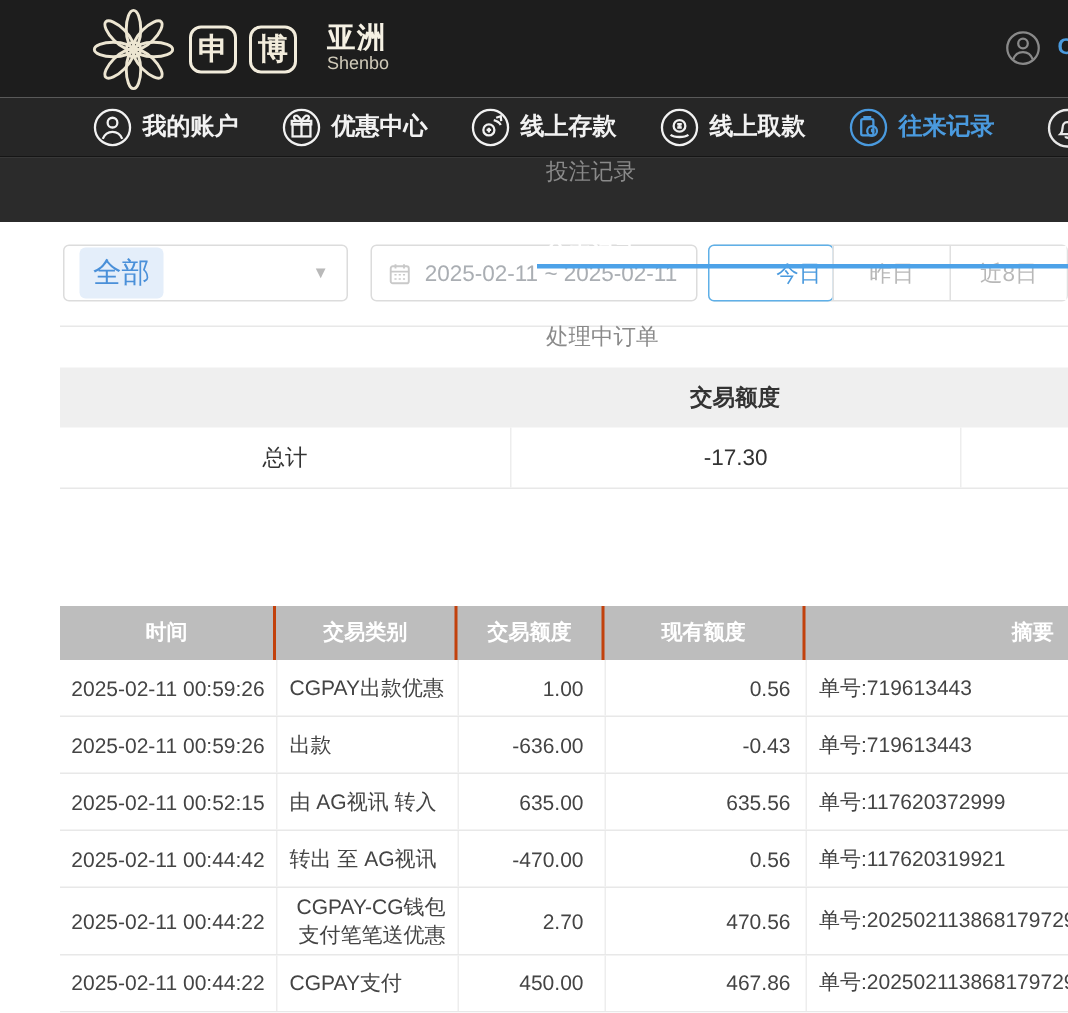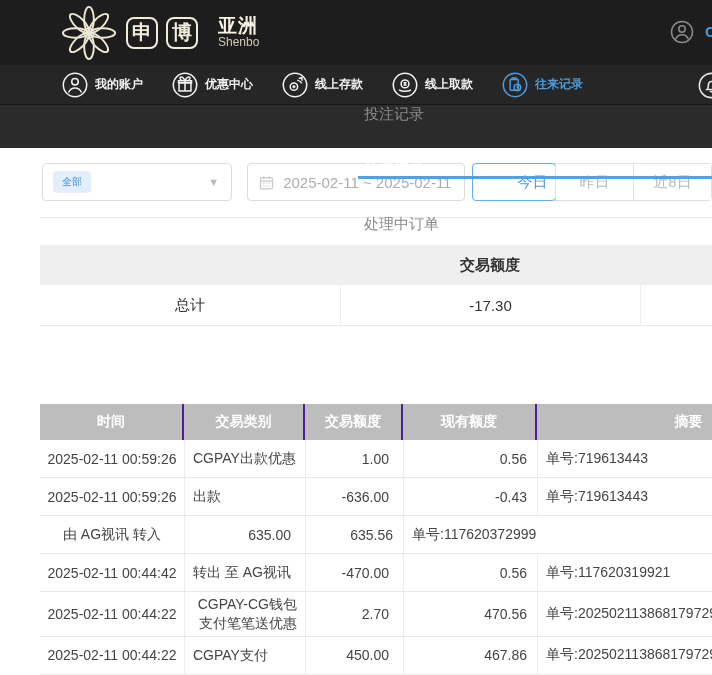--- a/index.html
+++ b/index.html
@@ -20,38 +20,38 @@
   .top-user { position:absolute; right:18px; top:20px; display:flex; align-items:center; gap:6px; }
   .top-user svg { width:24px; height:24px; color:#8a8a8a; }
   .partial-name { color:#4a9ade; font-weight:bold; font-size:15px; position:absolute;
                   right:-7px; top:23px; width:14px; overflow:hidden; }
 
   
   .mainnav { height:40px; background:#262626; border-bottom:1px solid #151515;
              display:flex; align-items:center; gap:29px; padding-left:62px; position:relative; }
   .nav-item { display:flex; align-items:center; gap:7px; color:#f2f2f2; cursor:pointer; }
   .nav-item svg { width:26px; height:26px; }
-  .nav-item .nav-label { font-size:12px; font-weight:bold; white-space:nowrap; }
+  .nav-item .nav-label { font-size:16px; font-weight:bold; white-space:nowrap; }
   .nav-item.active { color:#4a9ade; }
   .nav-bell { position:absolute; right:-13px; top:7px; width:27px; height:27px; color:#e8e8e8; }
 
   
   .subnav { height:43px; background:#2b2b2b; display:flex; align-items:stretch;
             gap:36px; padding-left:364px;flex-direction:column; }
   .subtab { display:flex; align-items:center; font-size:15px; color:#8a8a8a;
             position:relative; cursor:pointer; white-space:nowrap; }
   .subtab.active { color:#fff; font-weight:bold; }
   .subtab.active::after { content:""; position:absolute; left:-6px; right:-6px; bottom:0;
                           height:3px; background:#4da2e8; }
 
   
   .filters { display:flex; align-items:center; margin:15px 0 0 42px; height:38px; }
   .select-box { width:198px; height:38px; border:1px solid #dcdcdc; border-radius:4px;
                 display:flex; align-items:center; padding:0 10px; position:relative; background:#fff; }
-  .tag { background:#e4eefa; color:#4a90d9; font-size:10px; padding:4px 9px; border-radius:4px; }
+  .tag { background:#e4eefa; color:#4a90d9; font-size:19px; padding:4px 9px; border-radius:4px; }
   .caret { position:absolute; right:12px; color:#b9b9b9; font-size:11px; }
   .date-box { width:227px; height:38px; border:1px solid #dcdcdc; border-radius:4px;
               display:flex; align-items:center; gap:8px; padding:0 10px; margin-left:15px; background:#fff; }
   .date-box svg { width:17px; height:17px; color:#c9c9c9; flex:none; }
   .date-text { color:#aaaeb3; font-size:15px; white-space:nowrap; }
   .quick-group { display:flex; margin-left:7px; border:1px solid #e0e0e0; border-radius:4px; height:38px; }
   .qbtn { width:78px; display:flex; align-items:center; justify-content:center;
           font-size:15px; color:#b8b8b8; background:#fff; border:none; border-left:1px solid #e0e0e0;
           cursor:pointer; white-space:nowrap; }
   .qbtn:first-child { border-left:none; width:82px;padding-left:37px; }
@@ -67,21 +67,21 @@
               border-bottom:1px solid #e8e8e8; }
   .sum-body > div { display:flex; align-items:center; justify-content:center;
                     border-left:1px solid #ededed; }
   .sum-body > div:first-child { border-left:none; }
 
   
   .main-table { margin:78px 0 0 40px; width:800px; font-size:14px; color:#444; }
   .mt-head { display:grid; grid-template-columns:144px 121px 98px 134px 303px;
              background:#bdbdbd; height:36px; }
   .mt-head > div { display:flex; align-items:center; justify-content:center;
-                   color:#fff; font-weight:bold; border-right:2px solid #4c1d95; }
+                   color:#fff; font-weight:bold; border-right:2px solid #c2410c; }
   .mt-head > div:last-child { border-right:none; }
   .mt-row { display:grid; grid-template-columns:144px 121px 98px 134px 303px;
             min-height:38px; border-bottom:1px solid #e8e8e8; }
   .mt-row > div { display:flex; align-items:center; border-left:1px solid #ededed;
                   padding:3px 8px;text-align:right; }
   .mt-row > div:first-child { border-left:none; justify-content:center; padding:3px 2px; }
   .cell-type { justify-content:flex-start; line-height:1.35; }
   .cell-amt  { justify-content:flex-end; padding-right:14px !important; }
   .cell-bal  { justify-content:flex-end; padding-right:10px !important; }
   .cell-memo { justify-content:flex-start; white-space:nowrap; }
@@ -231,20 +231,21 @@
       <div class="cell-memo">单号:719613443</div>
     </div>
     <div class="mt-row">
       <div>2025-02-11 00:59:26</div>
       <div class="cell-type">出款</div>
       <div class="cell-amt">-636.00</div>
       <div class="cell-bal">-0.43</div>
       <div class="cell-memo">单号:719613443</div>
     </div>
     <div class="mt-row">
+      <div>2025-02-11 00:52:15</div>
       <div class="cell-type">由 AG视讯 转入</div>
       <div class="cell-amt">635.00</div>
       <div class="cell-bal">635.56</div>
       <div class="cell-memo">单号:117620372999</div>
     </div>
     <div class="mt-row">
       <div>2025-02-11 00:44:42</div>
       <div class="cell-type">转出 至 AG视讯</div>
       <div class="cell-amt">-470.00</div>
       <div class="cell-bal">0.56</div>

